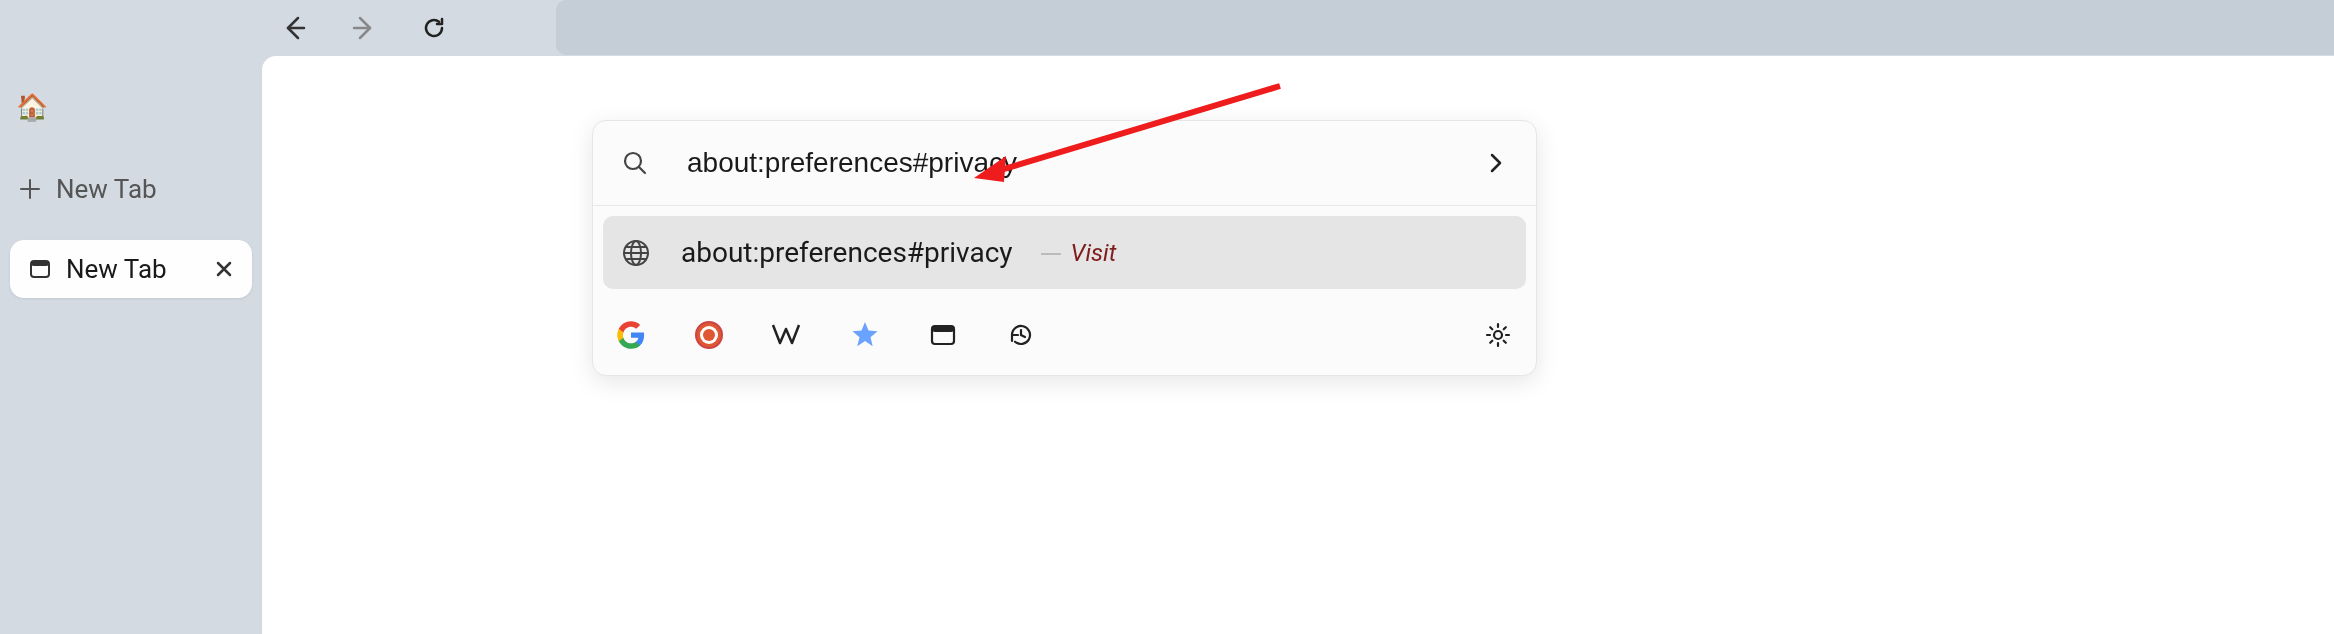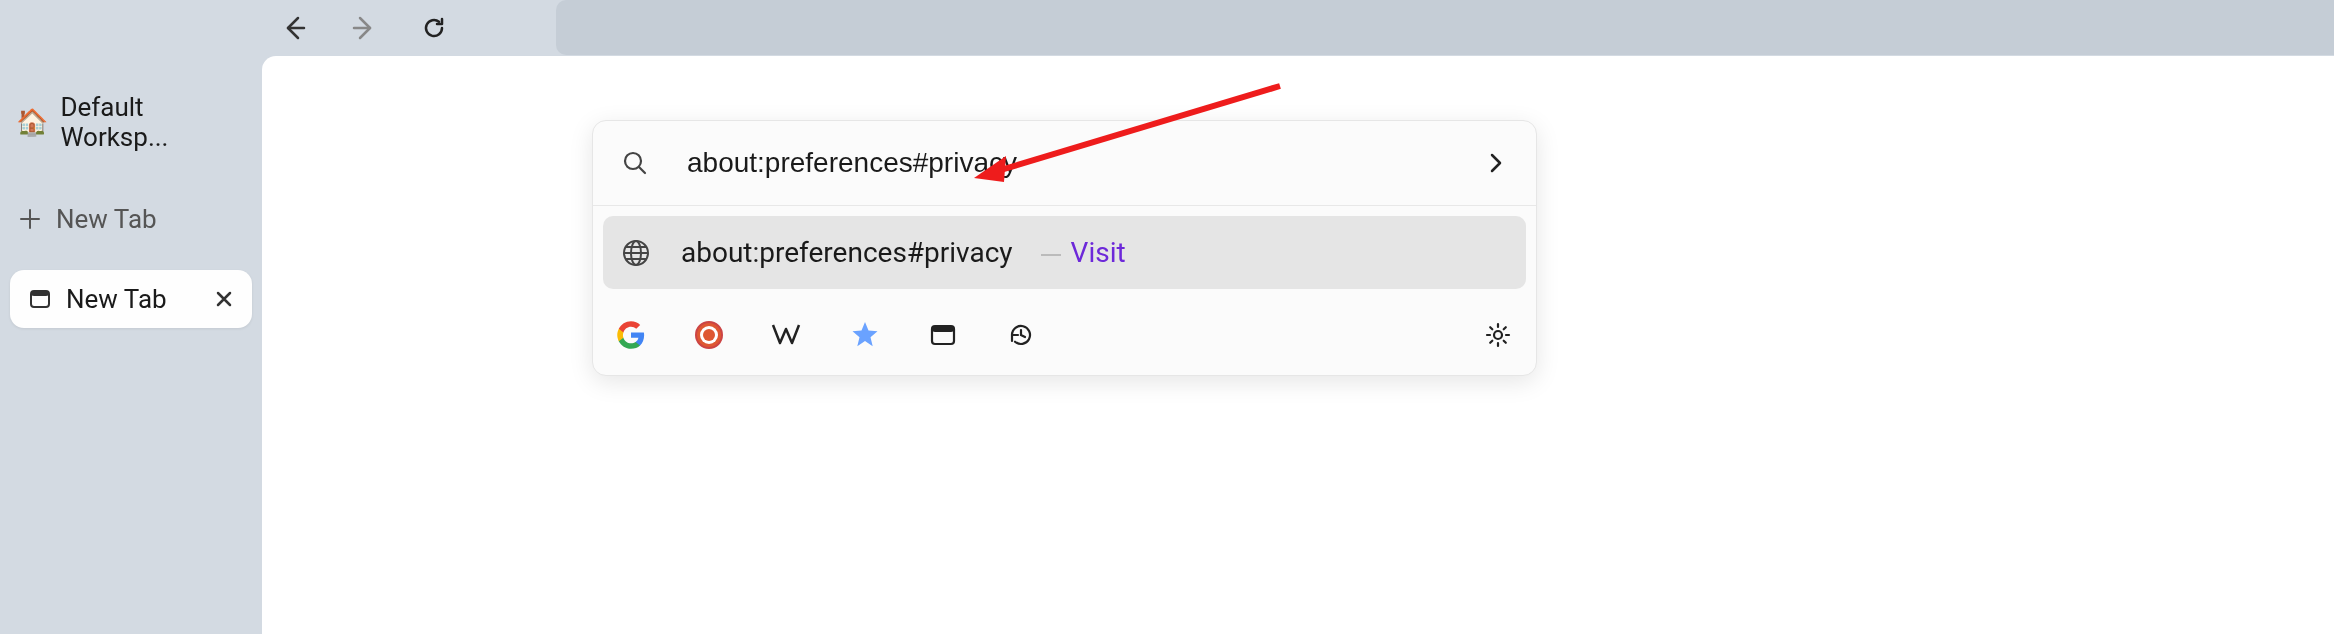--- a/index.html
+++ b/index.html
@@ -146,23 +146,24 @@
 }
 .suggestion-row .globe-icon {
   margin-right: 30px;
 }
 .suggestion-text {
   font-size: 28px;
   color: #1a1a1a;
 }
 .visit-label {
   margin-left: 28px;
-  font-size: 28px;
-  color: #6d28d9;
+  font-size: 24px;
+  color: #7f1d1d;
   position: relative;
+  font-style: italic;
 }
 .visit-label::before {
   content: "";
   display: inline-block;
   width: 20px;
   height: 2px;
   background: #bbb;
   vertical-align: middle;
   margin-right: 10px;
 }
@@ -191,21 +192,20 @@
   pointer-events: none;
 }
 svg { display: block; }
 </style>
 </head>
 <body>
 
 <div class="sidebar">
   <div class="workspace-item">
     <span class="home-icon">🏠</span>
-    <span>Default Worksp...</span>
   </div>
 
   <div class="newtab-button">
     <span class="plus-icon">
       <svg width="22" height="22" viewBox="0 0 22 22">
           <path d="M11 2v18M2 11h18" stroke="#555" stroke-width="2" stroke-linecap="round"></path>
         </svg>
     </span>
     <span>New Tab</span>
   </div>

